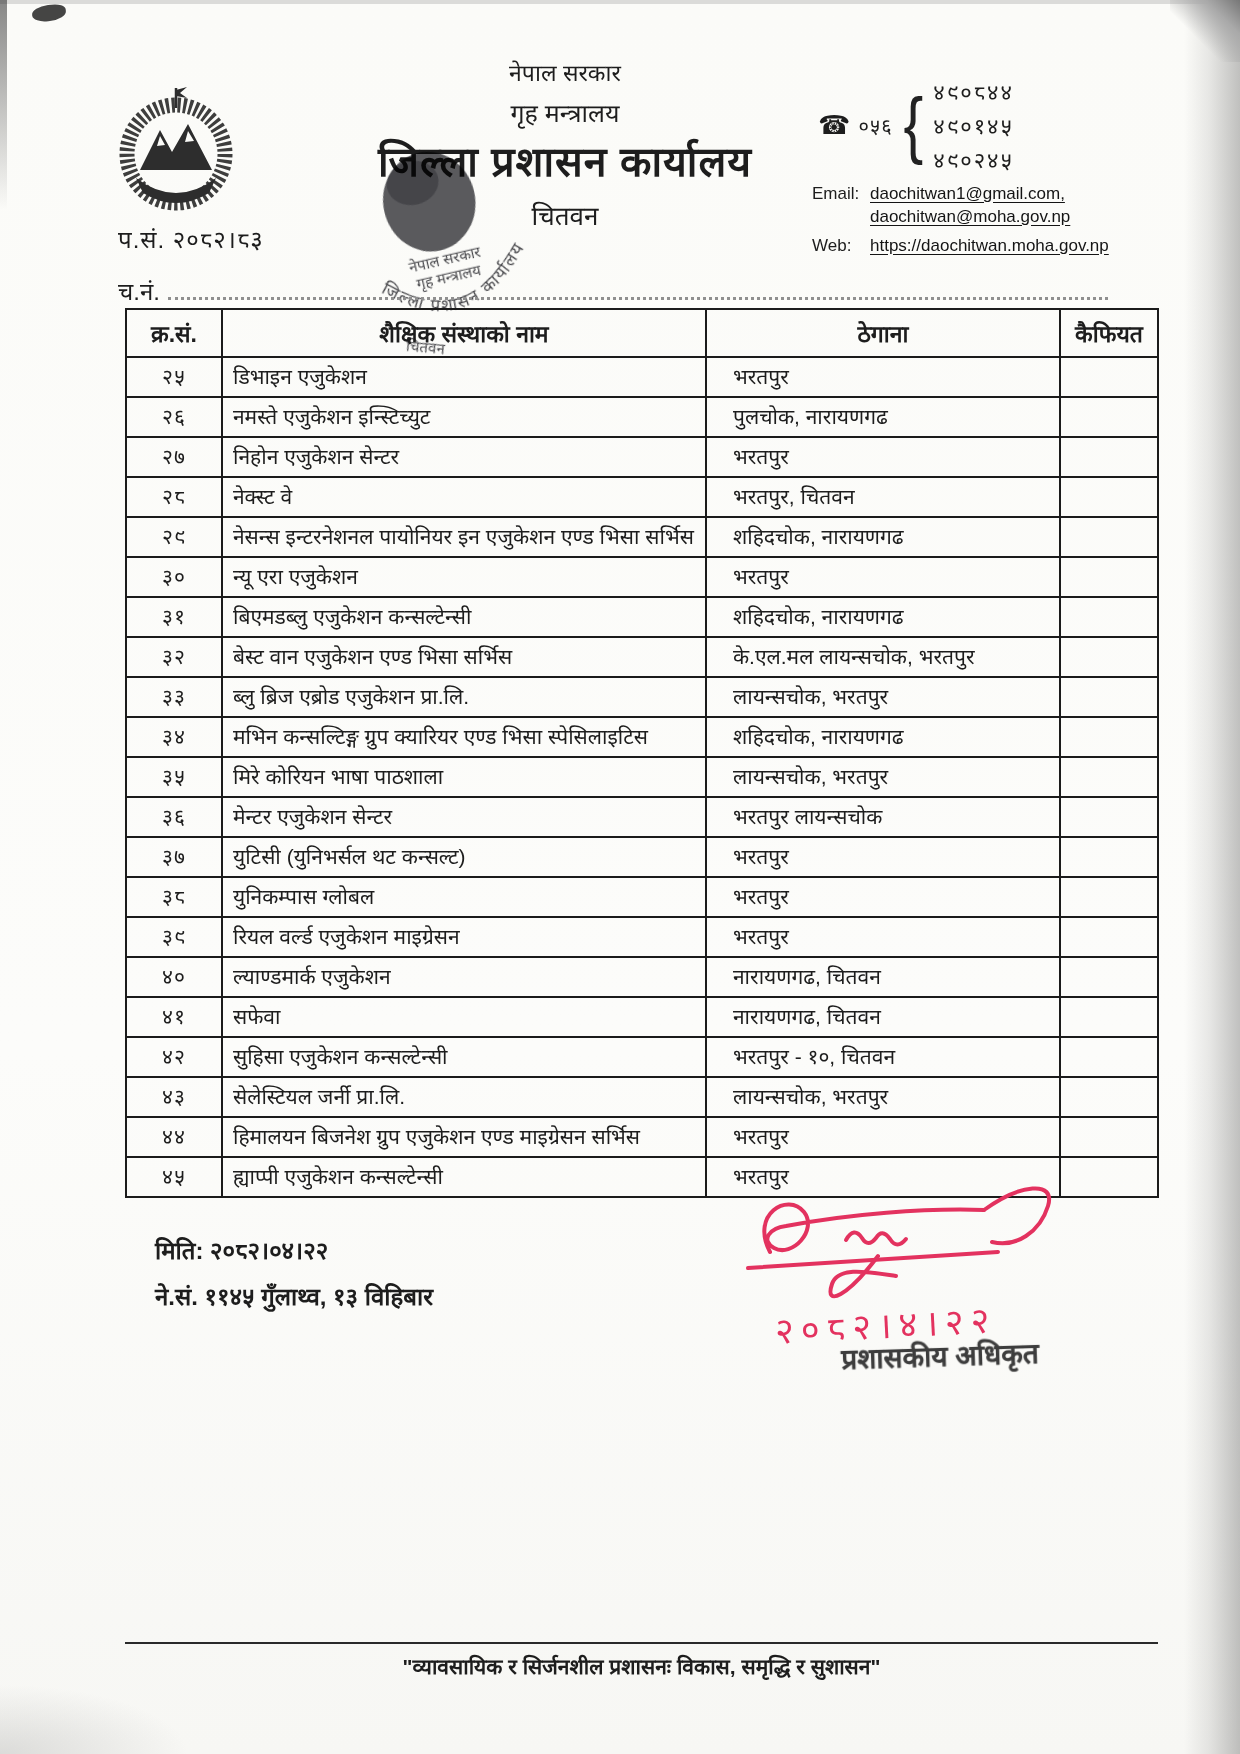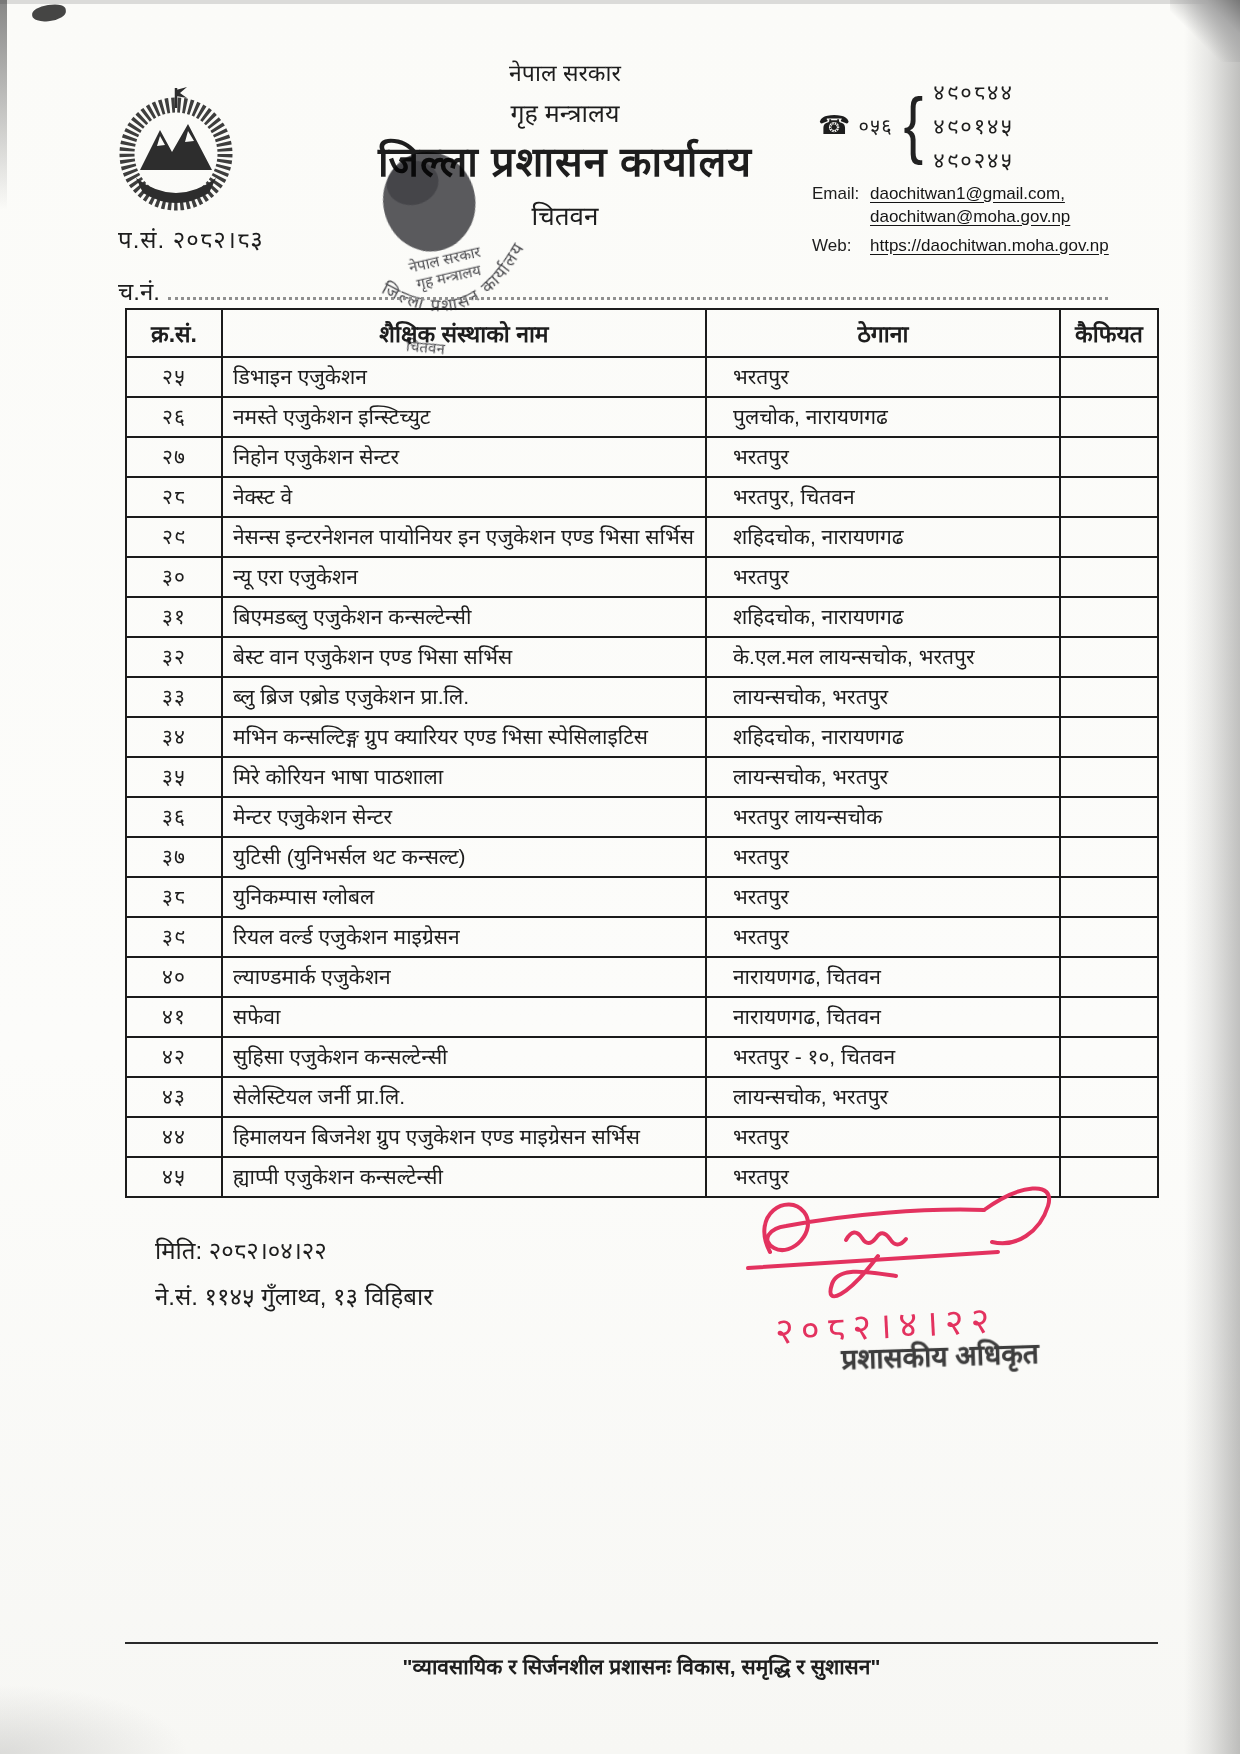--- a/index.html
+++ b/index.html
@@ -56,21 +56,21 @@
     border-collapse:collapse; table-layout:fixed; }
   .inst-table col.c-sn { width:9.3%; } .inst-table col.c-name { width:46.9%; }
   .inst-table col.c-addr { width:34.3%; } .inst-table col.c-rem { width:9.5%; }
   .inst-table th, .inst-table td { border:2px solid #1b1b1b; }
   .inst-table th { font-size:23px; font-weight:700; padding:7px 9px; text-align:center; }
   .inst-table td { font-size:21px; padding:3px 10px; height:32px; line-height:1.25; }
   td.sn { text-align:center; padding:3px 2px; letter-spacing:1px; }
   td.addr { padding-left:26px; }
 
   
-  .date-block { position:absolute; left:155px; top:1228px; font-size:24px; line-height:1.9; }
+  .date-block { position:absolute; left:155px; top:1228px; font-size:24px; line-height:1.9;font-weight:bold; }
   .sig-svg { position:absolute; left:726px; top:1178px; width:380px; height:175px; }
   .sig-date { position:absolute; left:775px; top:1300px; font-size:36px; letter-spacing:7px;
     transform:rotate(-3deg); font-weight:400; }
   .officer-title { position:absolute; left:760px; top:1336px; width:360px; text-align:center;
     font-size:28px; font-weight:700; color:#2e2e2e; transform:rotate(-1.8deg);
     text-shadow:0 0 1px rgba(40,40,40,.55); opacity:.92; filter:blur(.2px); }
 
   .bottom-rule { position:absolute; left:125px; top:1642px; width:1033px; border-top:2px solid #2a2a2a; }
   .motto { position:absolute; left:125px; top:1652px; width:1033px; text-align:center;
     font-size:21px; font-weight:700; }

